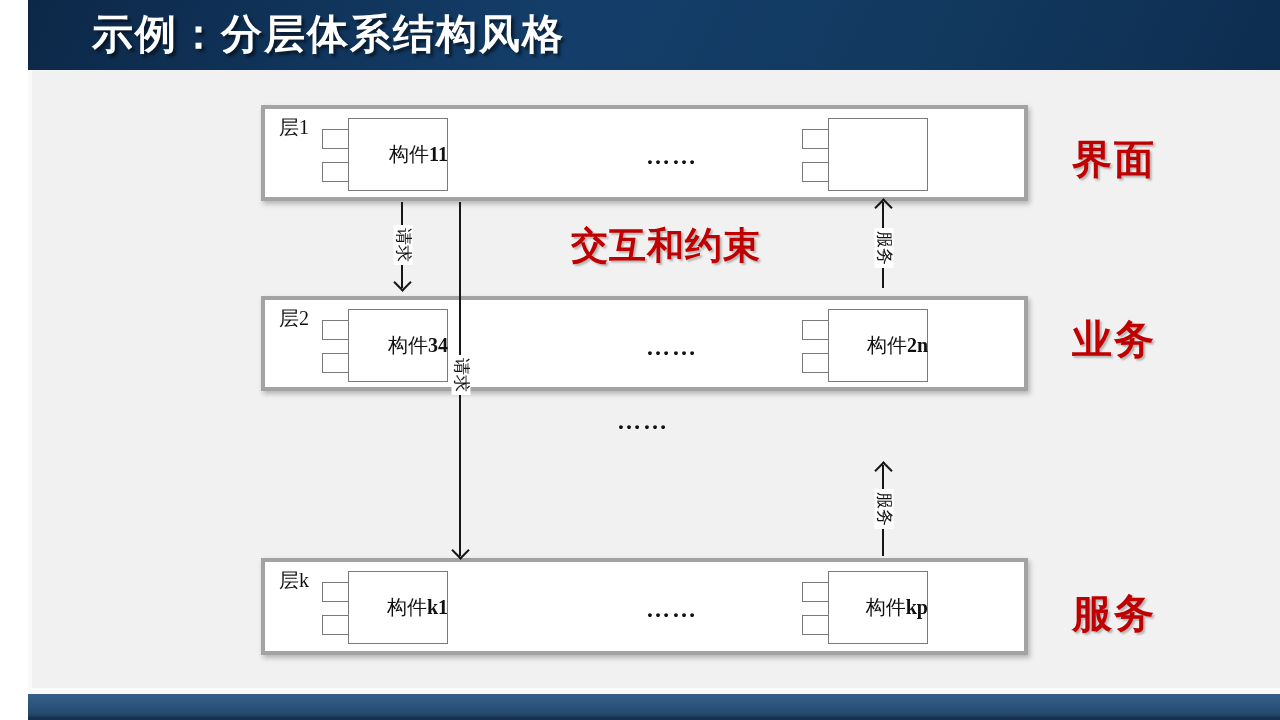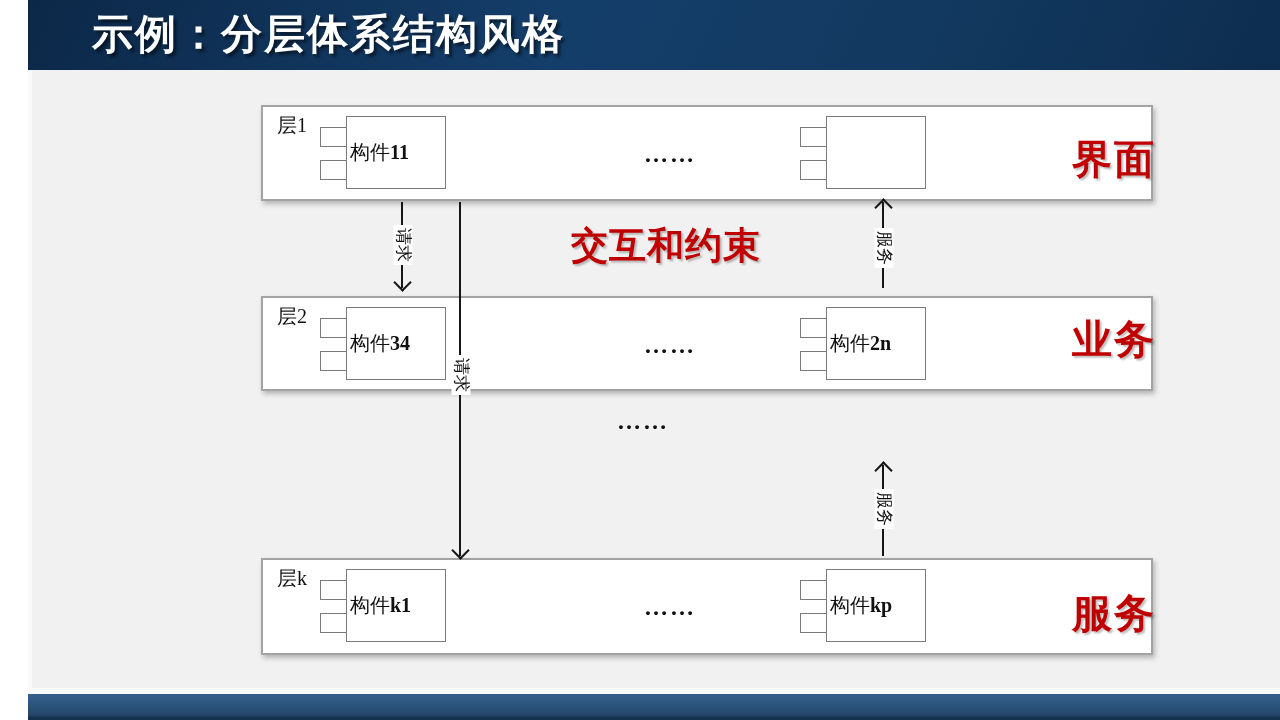--- a/index.html
+++ b/index.html
@@ -15,37 +15,37 @@
 
   
   .body-panel{position:absolute;left:4px;top:70px;width:1272px;height:618px;background:#f1f1f2;}
 
   
   .footer{position:absolute;left:0;top:694px;width:1280px;height:26px;
           background:linear-gradient(180deg,#35608c 0%,#2b527a 55%,#27496d 85%,#1a3a5c 100%);
           border-bottom:3px solid #16304d;box-sizing:border-box;}
 
   
-  .layer-box{position:absolute;left:233px;width:892px;background:#ffffff;
-             border:2px solid #a3a3a3;box-sizing:border-box;z-index:1;
+  .layer-box{position:absolute;left:233px;width:767px;background:#ffffff;
+             border:4px solid #a3a3a3;box-sizing:border-box;z-index:1;
              box-shadow:2px 3px 5px rgba(0,0,0,.25);}
   .layer1{top:105px;height:96px;}
   .layer2{top:296px;height:95px;padding-left:39px;}
   .layerk{top:558px;height:97px;padding-left:19px;}
   .layer-name{position:absolute;left:14px;top:5px;font-family:"Liberation Serif","DejaVu Serif",serif;
               font-size:20px;color:#111;}
 
   
   .component{position:absolute;top:9px;width:128px;height:76px;}
   .comp-left{left:57px;}
   .comp-right{left:537px;}
   .comp-body{position:absolute;left:26px;top:0;width:100px;height:73px;
              border:1px solid #7a7a7a;background:#ffffff;box-sizing:border-box;}
   .comp-label{position:absolute;left:30px;right:2px;top:0;height:73px;line-height:73px;
-              text-align:left;font-family:"Liberation Serif","DejaVu Serif",serif;
+              text-align:right;font-family:"Liberation Serif","DejaVu Serif",serif;
               font-size:20px;color:#111;white-space:nowrap;}
   .comp-label b{font-weight:bold;}
   .comp-tab{position:absolute;left:0;width:52px;height:20px;border:1px solid #7a7a7a;
             background:#ffffff;box-sizing:border-box;}
   .tab-top{top:11px;} .tab-bot{top:44px;}
 
   .layer-ellipsis{position:absolute;left:352px;top:34px;width:110px;text-align:center;
                   font-family:"Liberation Serif","DejaVu Serif",serif;font-size:24px;
                   font-weight:bold;letter-spacing:2px;color:#111;}
 

